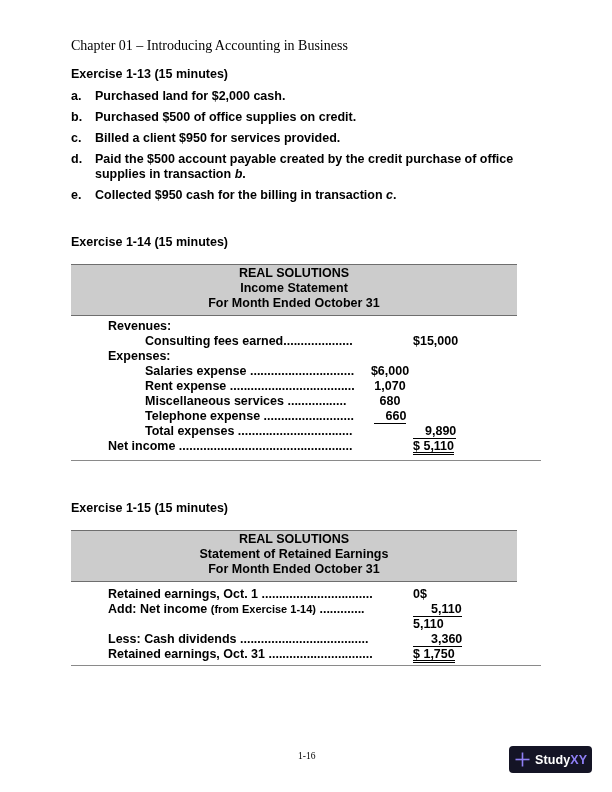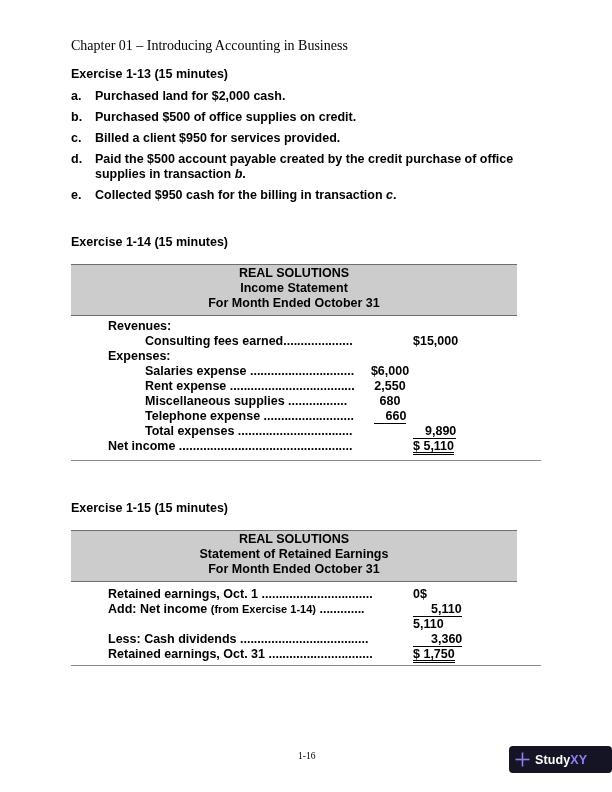--- a/index.html
+++ b/index.html
@@ -28,21 +28,21 @@
   .row .label { position: absolute; top: 0; }
   .row .label.indent { left: 37px; }
   .row .col1 { position: absolute; left: 258px; width: 48px; text-align: center; top: 0; }
   .row .col2 { position: absolute; left: 305px; width: 56px; text-align: left; top: 0; }
   .dul { border-bottom: 3px double #000; line-height: 12px; display: inline-block; }
   .uline-wide { display: inline-block; border-bottom: 1.2px solid #000; line-height: 13px; padding-left: 12px; }
   .smallish { font-size: 11px; margin-top: 40px; }
 
   .page-no { position: absolute; left: 298px; top: 751px; font-size: 9.5px; }
 
-  .badge { position: absolute; left: 509px; top: 746px; width: 103px; height: 27px; background: #141425;
+  .badge { position: absolute; left: 509px; top: 746px; width: 83px; height: 27px; background: #141425;
            border-radius: 4px; display: flex; align-items: center; padding-left: 6px; box-sizing: border-box; }
   .badge svg { flex: none; }
   .badge .brand { font-family: "Liberation Sans", "DejaVu Sans", sans-serif; font-weight: bold; font-size: 12.5px;
                   color: #ffffff; margin-left: 5px; letter-spacing: 0.1px; }
   .badge .brand-accent { color: #8f7ff5; }
 </style>
 </head>
 <body>
 
 <div class="running-header serif">Chapter 01 – Introducing Accounting in Business</div>
@@ -88,24 +88,24 @@
   </div>
   <div class="row">
     <span class="label">Expenses:</span>
   </div>
   <div class="row">
     <span class="label indent">Salaries expense ..............................</span>
     <span class="col1">$6,000</span>
   </div>
   <div class="row">
     <span class="label indent">Rent expense ....................................</span>
-    <span class="col1">2,550</span>
+    <span class="col1">1,070</span>
   </div>
   <div class="row">
-    <span class="label indent">Miscellaneous supplies .................</span>
+    <span class="label indent">Miscellaneous services .................</span>
     <span class="col1">680</span>
   </div>
   <div class="row">
     <span class="label indent">Telephone expense ..........................</span>
     <span class="col1"><span class="uline-wide">660</span></span>
   </div>
   <div class="row">
     <span class="label indent">Total expenses .................................</span>
     <span class="col2"><span class="uline-wide">9,890</span></span>
   </div>

